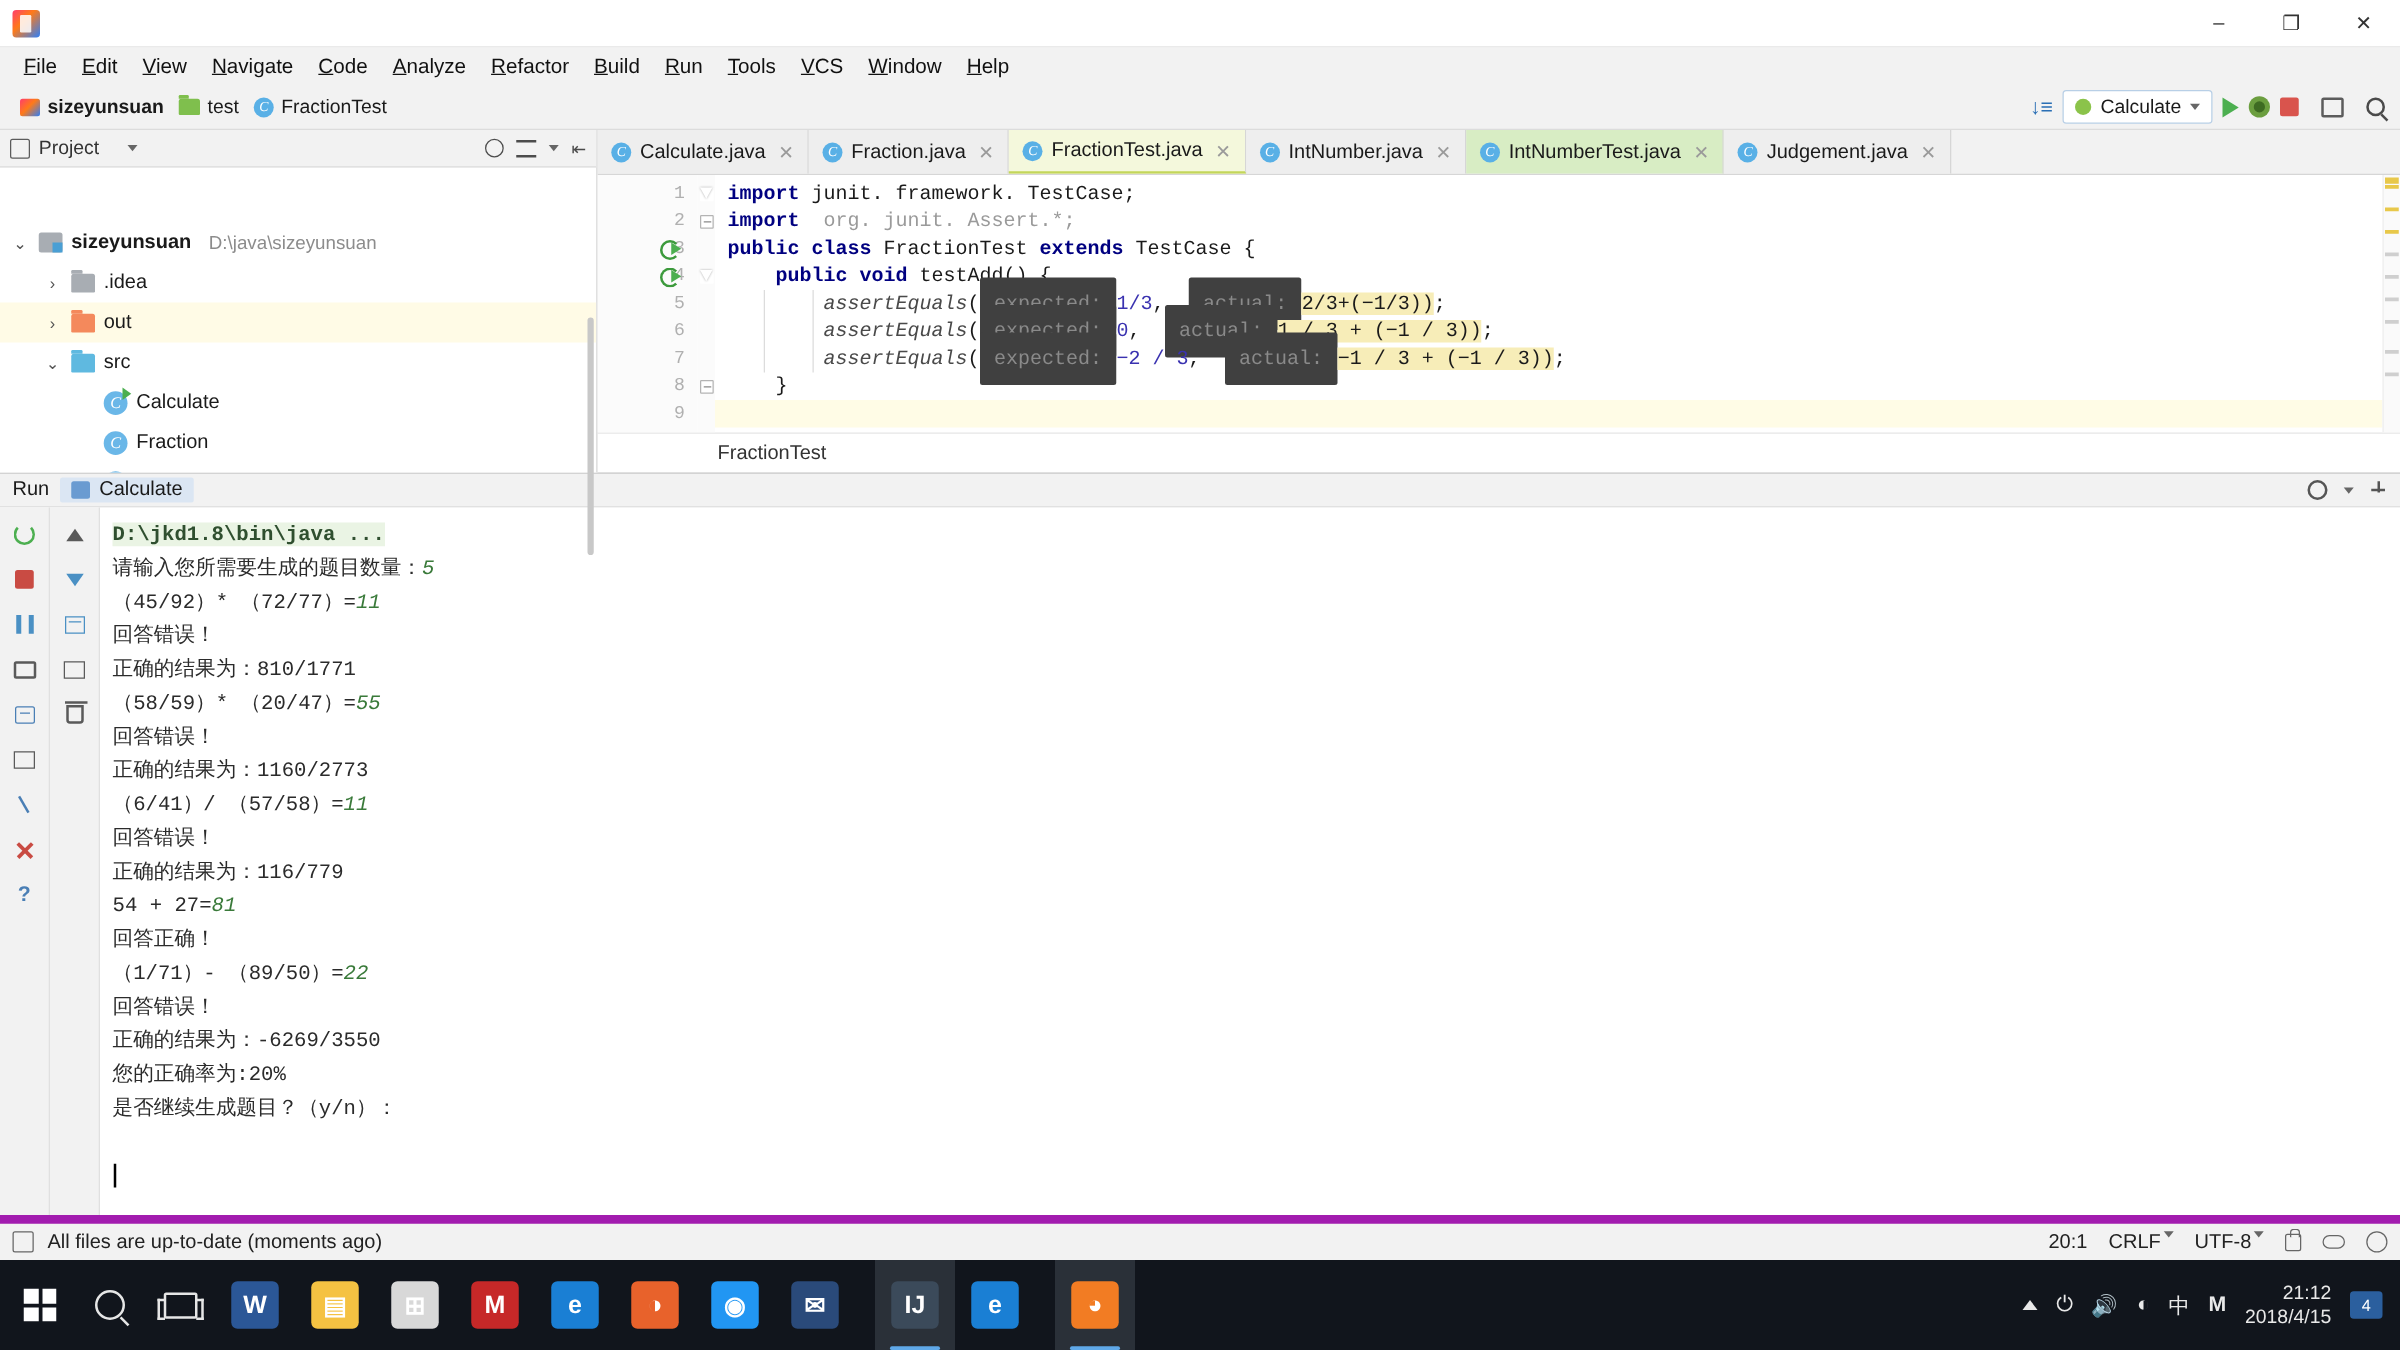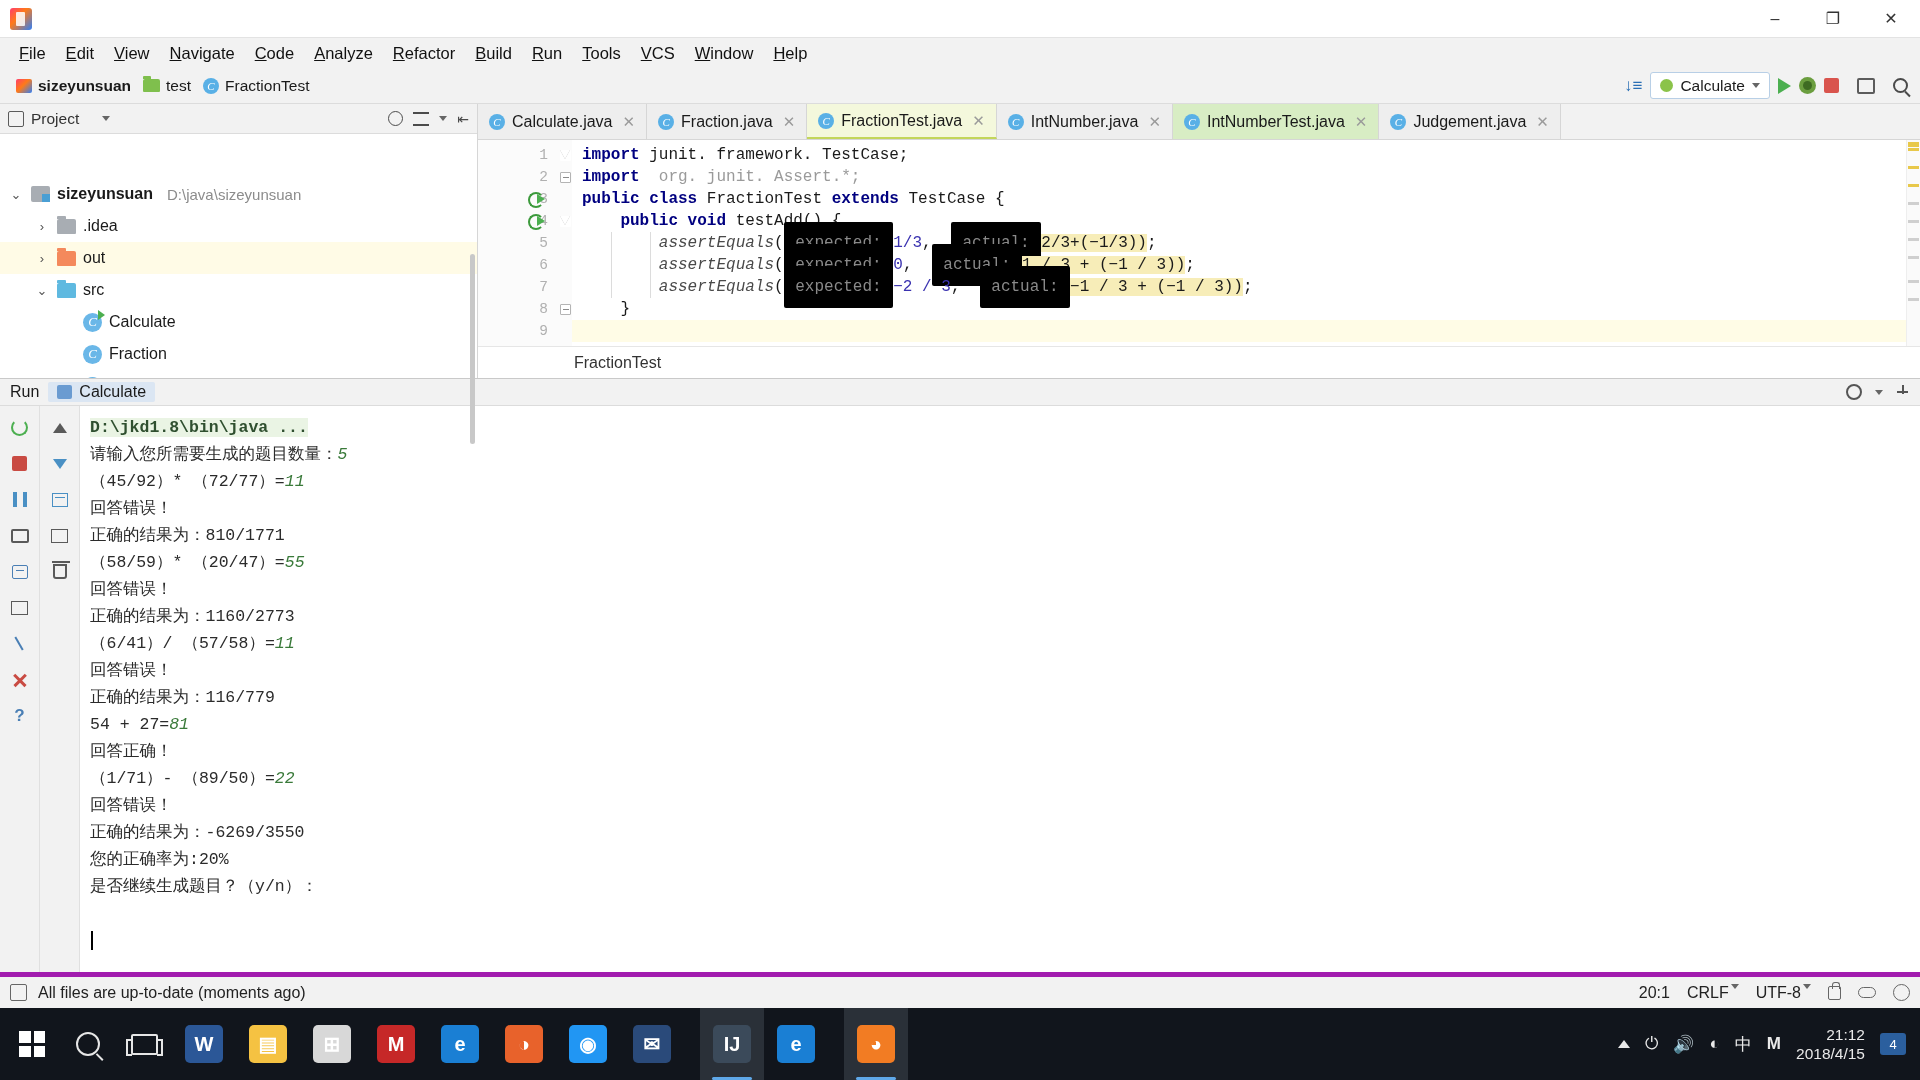--- a/index.html
+++ b/index.html
@@ -132,21 +132,21 @@
     border-left:5.5px solid transparent;border-right:5.5px solid transparent;border-top:9px solid #fff;
     filter:drop-shadow(0 0 0.7px #aaa);}
   #code{ flex:1;padding-top:4px;font-family:"Liberation Mono",monospace;font-size:16px;
          overflow:hidden;position:relative;min-width:0; }
   .cl{ height:22px;line-height:22px;white-space:pre;padding-left:10px; }
   .cl.hl{ background:#fffce6; }
   .kw{ color:#000080;font-weight:bold; }
   .plain{ color:#1a1a1a; }
   .fade{ color:#9a9a9a; }
   .meth{ color:#4a4a4a;font-style:italic; }
-  .hint{ background:#000000;color:#8a8a8a;padding:12px 2px;border-radius:2px; }
+  .hint{ background:#404040;color:#8a8a8a;padding:12px 2px;border-radius:2px; }
   .num{ color:#3a32b0; }
   .yh{ background:#f7edb8; }
   .caret-bar{ position:absolute;width:1.6px;background:#000; }
   #right-strip{ width:14px;flex:none;background:#fafafa;border-left:1px solid #eee;position:relative; }
   .mk{ position:absolute;right:1px;width:11px;height:2.5px; }
   #editor-status{ height:32px;background:#fff;border-top:1px solid #e6e6e6;
     display:flex;align-items:center;padding-left:96px;font-size:16px;color:#333; }
 
   
   #runpanel{ display:flex;flex-direction:column;height:calc(1080px - 38px - 30px - 36px - 274px - 36px - 72px); }
@@ -188,21 +188,21 @@
   .t-exp:after{content:"";position:absolute;left:3px;top:4px;width:8px;height:1.6px;background:#4a7fb5;}
   #console{ flex:1;overflow:hidden;padding:8px 0 0 10px;position:relative;min-width:0; }
   .ln{ height:27px;line-height:27px;font-family:"Liberation Mono",monospace;font-size:16.5px;
        color:#2b2b2b;white-space:pre; }
   .ln .cmd{ background:#eaf4e4;color:#2f4f2f;font-weight:bold; }
   .ln .ans{ color:#3a7a3a;font-style:italic; }
   #console-caret{ position:absolute;left:11px;width:2px;height:19px;background:#000; }
 
   
   #statusbar{
-    height:36px;background:#f2f2f2;border-top:5px solid #a21caf;display:flex;align-items:center;
+    height:36px;background:#f2f2f2;border-top:7px solid #a21caf;display:flex;align-items:center;
     padding:0 10px;gap:11px;font-size:16px;color:#222;
   }
   .sb-ic{width:17px;height:17px;border:1.8px solid #666;border-radius:2px;}
   #sb-right{margin-left:auto;display:flex;align-items:center;gap:17px;}
   .sb-item{display:flex;gap:2px;}
   .tiny-caret{width:0;height:0;border-left:4px solid transparent;border-right:4px solid transparent;border-top:5px solid #666;}
   .lock-ic{width:13px;height:14px;border:1.7px solid #666;border-radius:2px;position:relative;}
   .lock-ic:before{content:"";position:absolute;left:2.5px;top:-5px;width:6px;height:6px;border:1.7px solid #666;border-bottom:none;border-radius:3px 3px 0 0;}
   .tog-ic{width:18px;height:11px;border:1.7px solid #666;border-radius:6px;}
 

